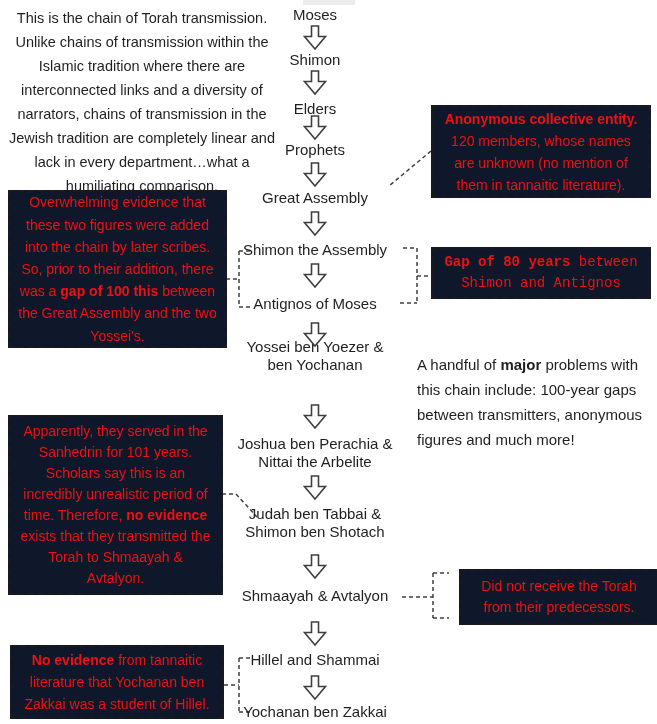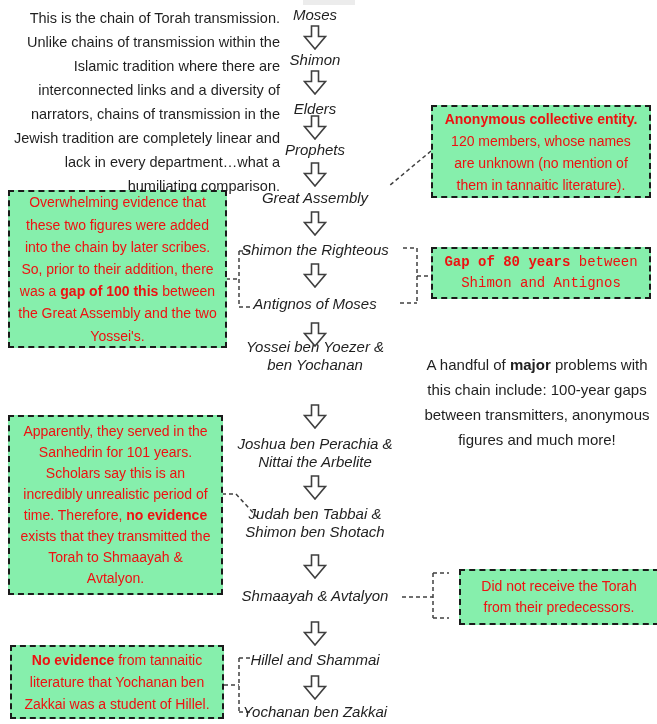--- a/index.html
+++ b/index.html
@@ -2,44 +2,44 @@
 <html><head>
 <meta charset="utf-8">
 <style>
   html,body{margin:0;padding:0;}
   body{
     width:657px;height:724px;position:relative;background:#ffffff;
     font-family:"Liberation Sans", sans-serif;color:#1f1f1f;overflow:hidden;
   }
   .abs{position:absolute;}
   .intro{
-    left:4px;top:6px;width:276px;text-align:right;
+    left:4px;top:6px;width:276px;text-align:center;
     font-size:14.5px;line-height:24px;color:#1f1f1f;
   }
   .rightpara{
-    left:417px;top:352px;width:240px;text-align:center;
+    left:417px;top:352px;width:240px;
     font-size:15px;line-height:25px;color:#1f1f1f;
   }
   .redbox{
-    border:2px dashed #1a1a1a;background:#86efac;color:#ee1111;
+    border:2px dashed #1a1a1a;background:#0f172a;color:#ee1111;
     text-align:center;font-size:14px;font-weight:400;
     display:flex;align-items:center;justify-content:center;
     box-sizing:border-box;padding:4px 8px;
   }
   .redbox b{font-weight:700;}
   .rightpara b{font-weight:700;}
   .box-scribes      {left:8px;  top:190px;width:219px;height:158px;line-height:22.2px;}
   .box-sanhedrin    {left:8px;  top:415px;width:215px;height:180px;line-height:21px;}
   .box-hillel       {left:10px; top:645px;width:214px;height:74px; line-height:22px;}
   .box-anonymous    {left:431px;top:105px;width:220px;height:93px; line-height:22px;}
   .box-gap80        {left:431px;top:247px;width:220px;height:52px; line-height:21px;font-family:Liberation Mono, monospace;}
   .box-predecessors {left:459px;top:569px;width:200px;height:56px; line-height:21px;}
   .node{
     left:195px;width:240px;text-align:center;font-size:15px;line-height:18px;
-    white-space:pre-line;color:#1f1f1f;font-style:italic;
+    white-space:pre-line;color:#1f1f1f;
   }
   .arrow{left:303px;width:24px;height:25px;}
   .lines{left:0;top:0;width:657px;height:724px;pointer-events:none;}
   .lines path{stroke:#404040;stroke-width:1.5;fill:none;stroke-dasharray:4 3;}
   .artifact{left:303px;top:0;width:52px;height:5px;background:#ececec;}
 </style>
 </head>
 <body>
 
 <svg class="abs lines" viewBox="0 0 657 724" xmlns="http://www.w3.org/2000/svg">
@@ -53,21 +53,21 @@
 
 <div class="abs artifact"></div>
 
 <div class="abs intro">This is the chain of Torah transmission. Unlike chains of transmission within the Islamic tradition where there are interconnected links and a diversity of narrators, chains of transmission in the Jewish tradition are completely linear and lack in every department…what a humiliating comparison.</div>
 
 <div class="abs node" style="top:6px">Moses</div>
 <div class="abs node" style="top:51px">Shimon</div>
 <div class="abs node" style="top:100px">Elders</div>
 <div class="abs node" style="top:141px">Prophets</div>
 <div class="abs node" style="top:189px">Great Assembly</div>
-<div class="abs node" style="top:241px">Shimon the Righteous</div>
+<div class="abs node" style="top:241px">Shimon the Assembly</div>
 <div class="abs node" style="top:295px">Antignos of Moses</div>
 <div class="abs node" style="top:338px">Yossei ben Yoezer &amp;
 ben Yochanan</div>
 <div class="abs node" style="top:435px">Joshua ben Perachia &amp;
 Nittai the Arbelite</div>
 <div class="abs node" style="top:505px">Judah ben Tabbai &amp;
 Shimon ben Shotach</div>
 <div class="abs node" style="top:587px">Shmaayah &amp; Avtalyon</div>
 <div class="abs node" style="top:651px">Hillel and Shammai</div>
 <div class="abs node" style="top:703px">Yochanan ben Zakkai</div>

